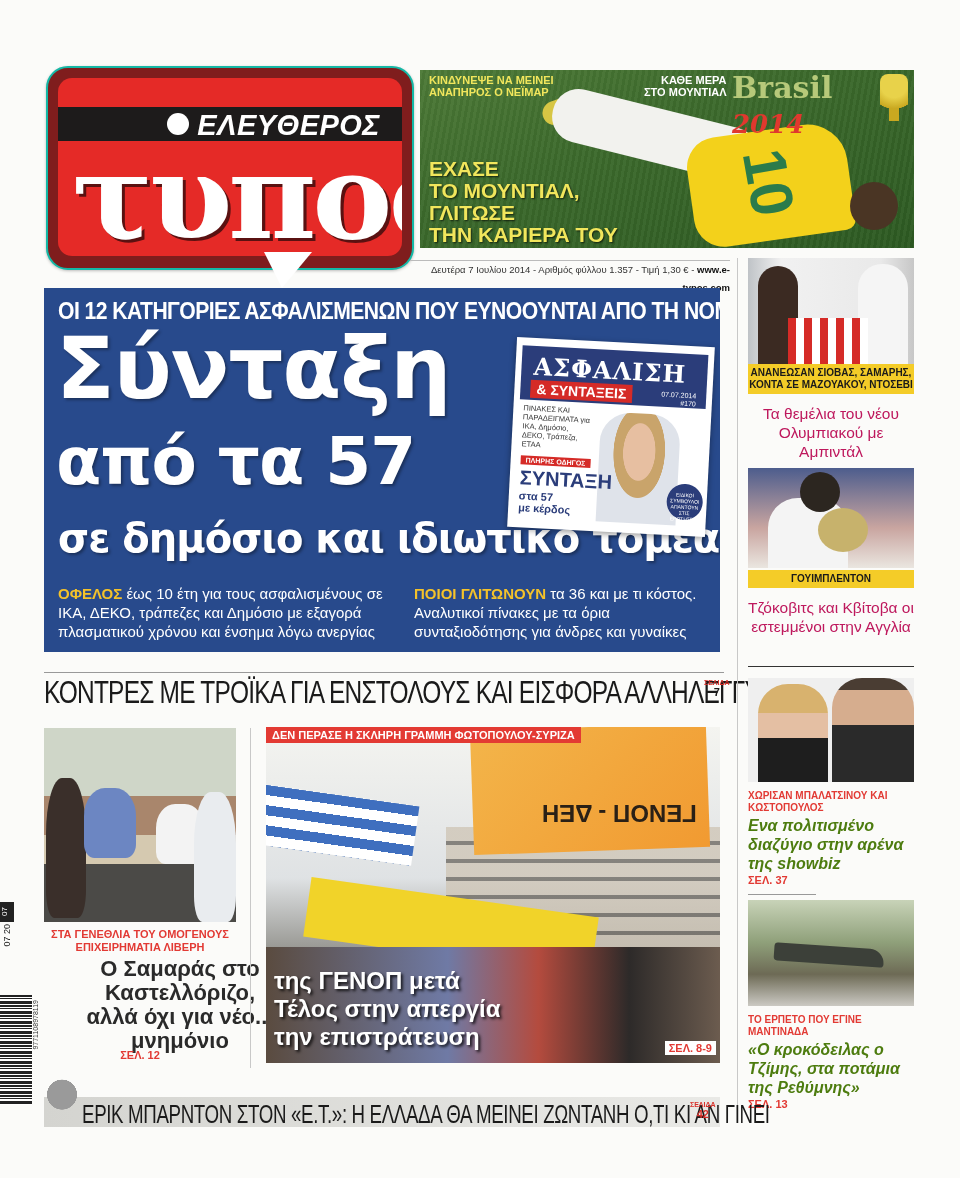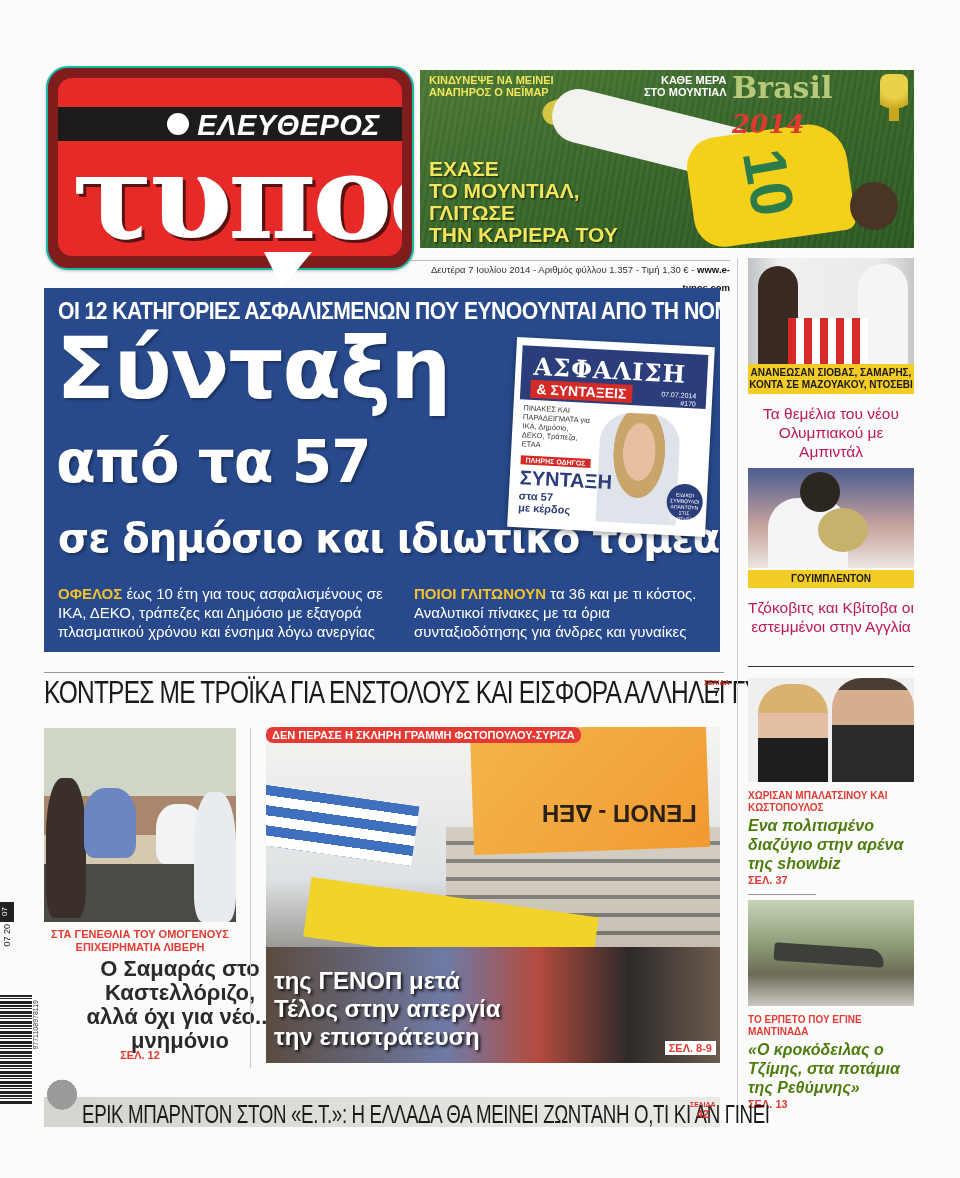--- a/index.html
+++ b/index.html
@@ -31,21 +31,21 @@
   .wc-head { position:absolute; left:430px; top:112px; width:48px; height:48px; border-radius:50%; background:#4a3524; }
   .wc-headline { position:absolute; left:9px; top:88px; color:#f1e65c; font-weight:bold; font-size:21px; line-height:22px; text-shadow:1px 1px 2px rgba(0,0,0,.7); }
 
   .dateline { left:410px; top:260px; width:320px; height:18px; font-size:9.5px; color:#333; text-align:right; line-height:18px; border-top:1px solid #bbb; }
   .dateline b { font-weight:bold; color:#111; }
 
   
   .lead { left:44px; top:288px; width:676px; height:364px; background:#284a8c; overflow:hidden; }
   .lead-kicker { position:absolute; left:14px; top:10px; color:#fff; font-family:"Liberation Sans", sans-serif; font-weight:bold; font-size:23px; letter-spacing:-0.6px; transform:scaleX(0.92); transform-origin:left; white-space:nowrap; }
   .lead-h1 { position:absolute; left:12px; top:34px; color:#fff; font-family:"DejaVu Sans", sans-serif; font-weight:bold; font-size:86px; line-height:92px; letter-spacing:-1px; text-shadow:2px 2px 3px rgba(0,0,0,.35); }
-  .lead-h2 { position:absolute; left:12px; top:128px; color:#fff; font-family:"DejaVu Sans", sans-serif; font-weight:bold; font-size:58px; line-height:92px; letter-spacing:-1px; text-shadow:2px 2px 3px rgba(0,0,0,.35); }
+  .lead-h2 { position:absolute; left:12px; top:128px; color:#fff; font-family:"DejaVu Sans", sans-serif; font-weight:bold; font-size:66px; line-height:92px; letter-spacing:-1px; text-shadow:2px 2px 3px rgba(0,0,0,.35); }
   .lead-h3 { position:absolute; left:14px; top:226px; color:#fff; font-family:"DejaVu Sans", sans-serif; font-weight:bold; font-size:40px; line-height:48px; letter-spacing:-1px; text-shadow:2px 2px 3px rgba(0,0,0,.35); white-space:nowrap; }
   .lead-col { position:absolute; top:296px; color:#fff; font-size:15px; line-height:19px; }
   .lead-col .hl { color:#f4c22a; font-weight:bold; }
   .lead-col.c1 { left:14px; width:350px; }
   .lead-col.c2 { left:370px; width:300px; }
 
   
   .supp { position:absolute; left:468px; top:54px; width:198px; height:190px; background:#fff; transform:rotate(3deg); box-shadow:0 2px 6px rgba(0,0,0,.4); overflow:hidden; }
   .supp-top { position:absolute; left:6px; top:8px; width:186px; height:54px; background:#2b3d7a; }
   .supp-title { position:absolute; left:12px; top:6px; color:#fff; font-family:"DejaVu Serif", serif; font-weight:bold; font-size:24px; letter-spacing:1px; }
@@ -69,21 +69,21 @@
   .sam-person { position:absolute; border-radius:40% 40% 20% 20%; }
   .kicker-red { color:#e23a34; font-weight:bold; font-size:11px; line-height:13px; text-align:center; }
   .sam-kicker { left:44px; top:928px; width:192px; }
   .sam-title { left:44px; top:957px; width:192px; font-weight:bold; font-size:22px; line-height:24px; text-align:center; color:#2a2a2a;margin-left:40px; }
   .sel { color:#e23a34; font-weight:bold; font-size:11px; }
   .sam-sel { left:44px; top:1049px; width:192px; text-align:center; }
   .vline { background:#c8c8c8; width:1px; }
 
   
   .protest { left:266px; top:727px; width:454px; height:336px; overflow:hidden; background:linear-gradient(180deg,#f4f4f0 0%,#dfe2e4 45%,#8b8a84 70%,#48413c 100%); }
-  .protest-kicker { position:absolute; left:0; top:0; background:#e33a33; color:#fff; font-weight:bold; font-size:11px; padding:2px 6px; line-height:12px; z-index:4;border-radius:7px; }
+  .protest-kicker { position:absolute; left:0; top:0; background:#e33a33; color:#fff; font-weight:bold; font-size:11px; padding:2px 6px; line-height:12px; z-index:4; }
   .pr-building { position:absolute; left:180px; top:100px; width:280px; height:160px; background:repeating-linear-gradient(180deg,#cfc6b7 0 14px,#6e6a63 14px 18px); opacity:.8; }
   .pr-flag-gr { position:absolute; left:-10px; top:68px; width:160px; height:60px; background:repeating-linear-gradient(180deg,#3f6fbf 0 10px,#fff 10px 20px); transform:rotate(8deg); }
   .pr-orange { position:absolute; left:206px; top:0; width:236px; height:124px; background:linear-gradient(135deg,#f3b54a,#f19a31); transform:rotate(-2deg); }
   .pr-orange-text { position:absolute; left:276px; top:72px; font-weight:bold; font-size:24px; color:#2a2016; transform:rotate(180deg); z-index:2; }
   .pr-yellow { position:absolute; left:40px; top:170px; width:290px; height:60px; background:#f1d329; transform:rotate(8deg); }
   .pr-crowd { position:absolute; left:0; top:220px; width:100%; height:120px; background:linear-gradient(90deg,#5a4b3f,#6f7aa5 40%,#b44b3e 60%,#2d2a29 80%,#6c5c4f); }
   .pr-title { position:absolute; left:8px; top:240px; color:#fff; font-weight:bold; font-size:24px; line-height:28px; text-shadow:2px 2px 3px rgba(0,0,0,.8); z-index:3; }
   .pr-sel { position:absolute; right:4px; bottom:8px; background:#fff; color:#e23a34; font-weight:bold; font-size:11px; padding:1px 4px; z-index:3; }
 
   

